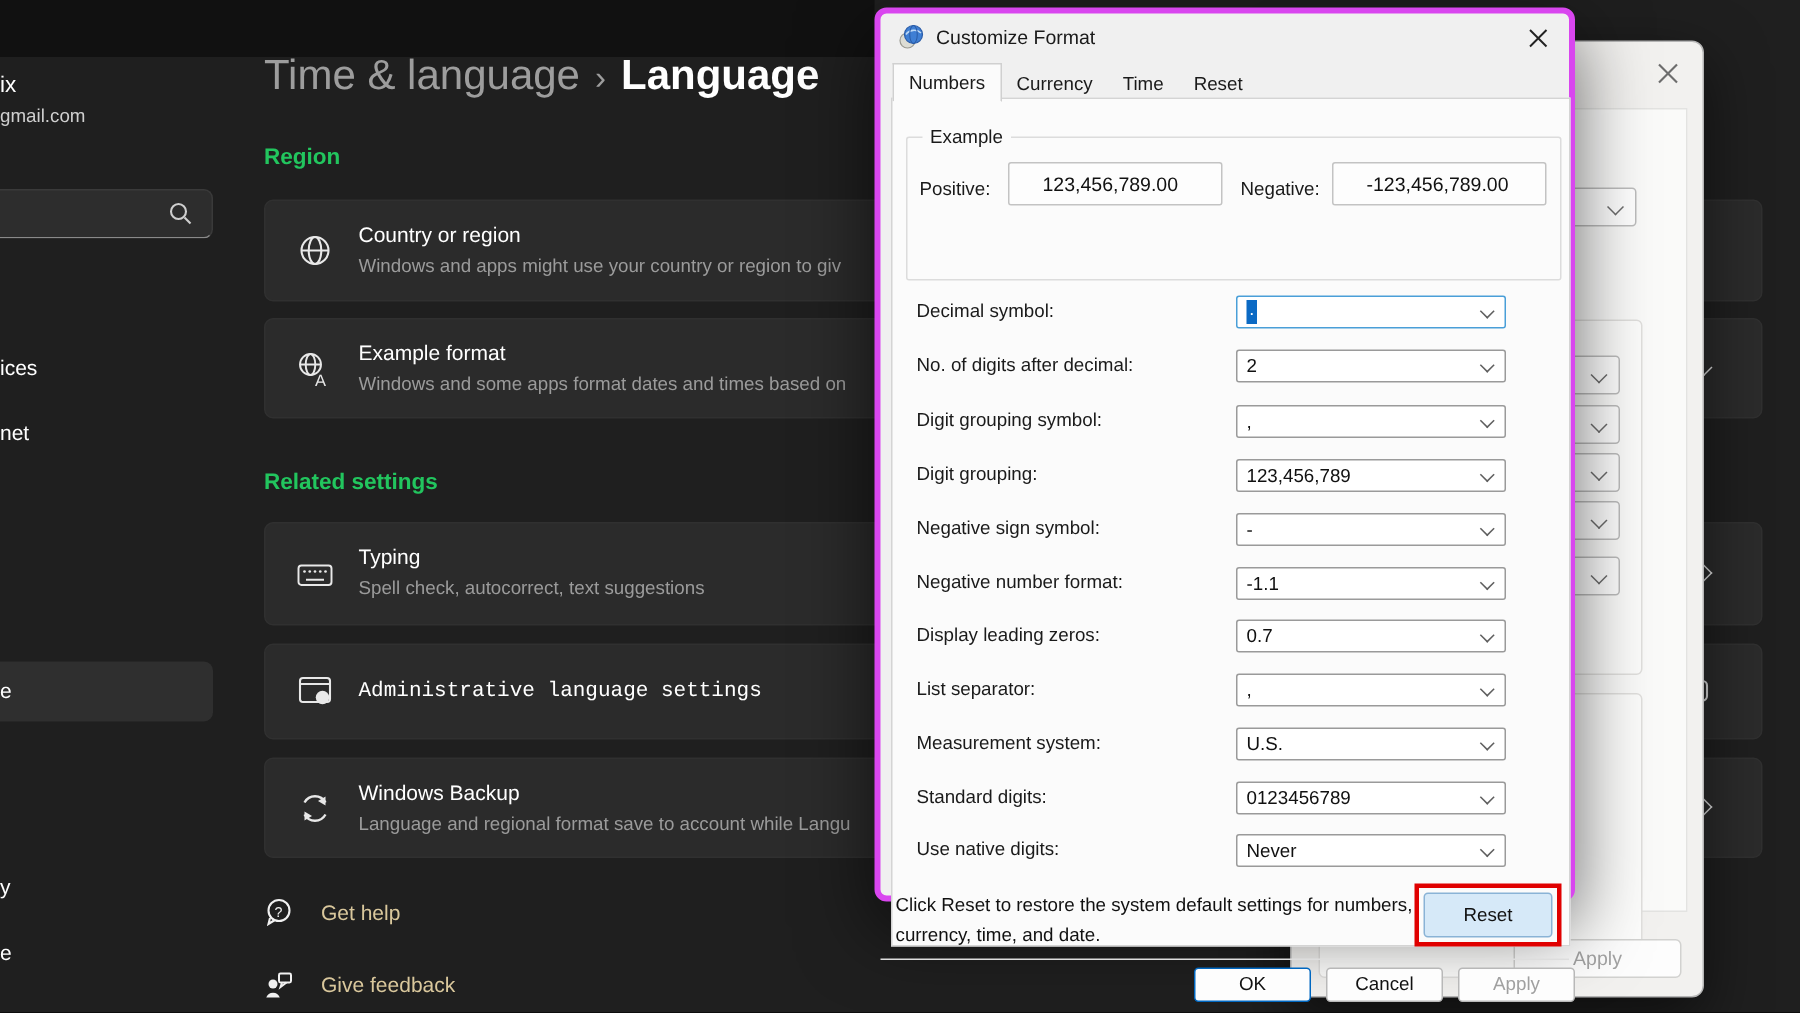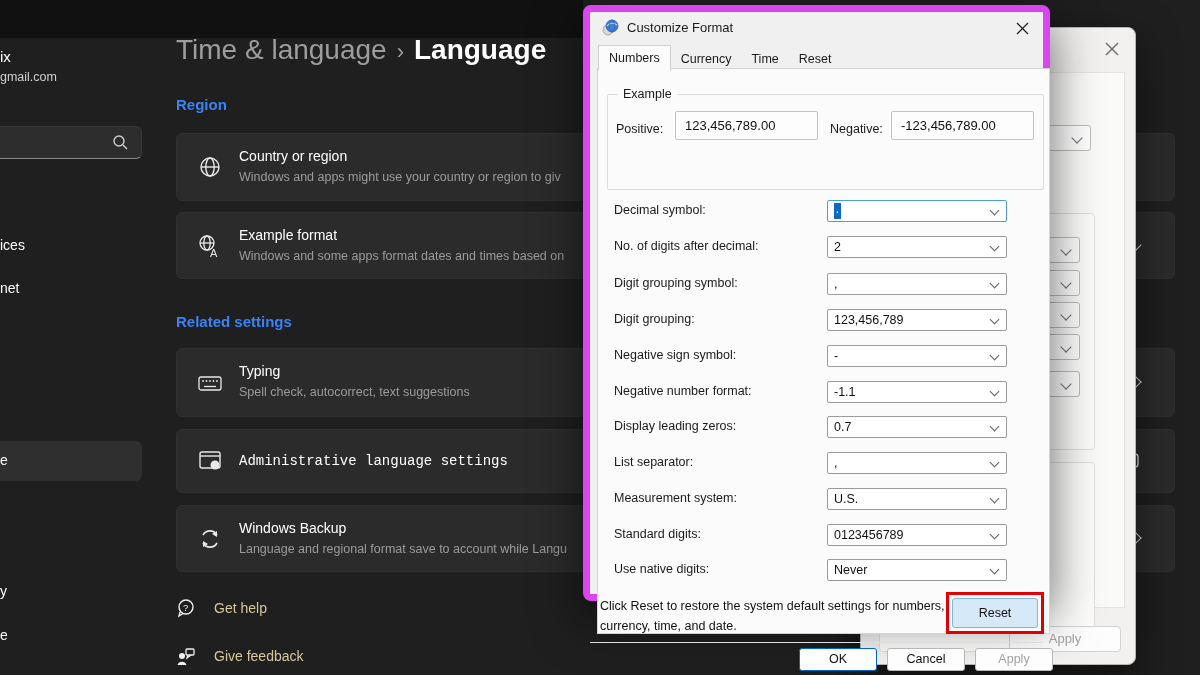--- a/index.html
+++ b/index.html
@@ -15,21 +15,21 @@
   .search-box { position:absolute; left:-10px; top:126px; width:152px; height:33px; background:#2d2d2d;
     border:1px solid #3a3a3a; border-bottom:1px solid #8a8a8a; border-radius:6px; }
   .search-box svg { position:absolute; right:12px; top:7px; }
   .nav-item { position:absolute; left:0; color:#ffffff; font-size:14px; }
   .nav-pill { position:absolute; left:-8px; top:441px; width:150px; height:40px; background:#2f2f2f; border-radius:6px; }
   .nav-pill span { position:absolute; left:8px; top:11px; color:#fff; font-size:14px; }
 
   .breadcrumb { position:absolute; left:176px; top:34px; font-size:28px; color:#9d9d9d; white-space:nowrap; }
   .breadcrumb .crumb-current { color:#ffffff; font-weight:bold; }
   .breadcrumb .crumb-sep { font-size:22px; padding:0 10px; }
-  .section-header { position:absolute; left:176px; color:#3b82f6; font-size:15px; font-weight:bold; }
+  .section-header { position:absolute; left:176px; color:#22c55e; font-size:15px; font-weight:bold; }
 
   .card { position:absolute; left:176px; width:999px; background:#2b2b2b; border:1px solid #303030; border-radius:6px; }
   .card .card-icon { position:absolute; left:20px; top:50%; transform:translateY(-50%); width:26px; height:26px; color:#e8e8e8; }
   .card .card-title { position:absolute; left:62px; top:14px; color:#ffffff; font-size:14px; white-space:nowrap; }
   .card .card-desc { position:absolute; left:62px; top:36px; color:#9b9b9b; font-size:12.5px; white-space:nowrap; overflow:hidden; max-width:920px; }
   .card .card-title.solo { top:50%; transform:translateY(-50%);font-family:Liberation Mono, monospace; }
 
   .chev { display:inline-block; width:8px; height:8px; border-right:1.6px solid #dcdcdc; border-bottom:1.6px solid #dcdcdc; }
   .chev-right { transform:rotate(-45deg); }
   .chev-down { transform:rotate(45deg); }
@@ -45,34 +45,34 @@
   .region-dialog .rd-panel { position:absolute; left:12px; top:44px; right:10px; bottom:56px; background:#fafaf9; border:1px solid #e3e3e1; }
   .rd-combo { position:absolute; background:#ffffff; border:1px solid #bdbdbd; border-radius:3px; height:26px; }
   .rd-combo .chev { position:absolute; right:9px; top:8px; border-color:#6d6d6d; }
   .rd-group { position:absolute; border:1px solid #e0dfdd; border-radius:4px; background:#fcfcfb; }
   .rd-field { position:absolute; background:#fdfdfd; border:1px solid #d6d6d4; border-radius:4px; }
   .rd-apply { position:absolute; right:14px; bottom:12px; width:112px; height:26px; background:#fdfdfd; border:1px solid #d2d2d0;
     border-radius:4px; color:#a3a3a3; font-size:13px; text-align:center; line-height:24px; }
 
   
   .cf-dialog { position:absolute; left:583px; top:5px; width:467px; height:596px; background:#f0f0f0;
-    border:7px solid #d946ef; border-radius:8px; box-shadow:0 18px 50px rgba(0,0,0,.6); font-size:12.5px; color:#1a1a1a; }
+    border:4px solid #d946ef; border-radius:8px; box-shadow:0 18px 50px rgba(0,0,0,.6); font-size:12.5px; color:#1a1a1a; }
   .cf-titlebar { position:absolute; left:0; top:0; right:0; height:30px; display:flex; align-items:center; padding-left:12px; gap:8px; }
   .cf-title { font-size:13px; color:#1a1a1a; }
   .cf-close { position:absolute; right:8px; top:4px; width:26px; height:24px; display:flex; align-items:center; justify-content:center; color:#222; cursor:pointer; }
   .cf-tabs { position:absolute; left:8px; top:35px; display:flex; }
   .cf-tab { padding:4px 9px; font-size:12.5px; color:#1a1a1a; border:1px solid transparent; cursor:pointer; }
   .cf-tab.active { background:#fbfbfb; border:1px solid #d0d0d0; border-bottom:1px solid #fbfbfb; position:relative; z-index:2; padding:5px 10px; margin-top:-2px; }
   .cf-page { position:absolute; left:7px; top:56px; width:453px; height:566px; background:#fbfbfb; border:1px solid #d4d4d4; }
 
   .cf-fieldset { position:absolute; left:17px; top:82px; width:437px; height:96px; border:1px solid #dcdcdc; border-radius:2px; }
   .cf-legend { position:absolute; left:10px; top:-8px; background:#fbfbfb; padding:0 5px; font-size:12.5px; }
   .cf-ex-label { position:absolute; top:27px; font-size:12.5px; }
   .cf-ex-input { position:absolute; top:16px; height:29px; width:143px; background:#fdfdfd; border:1px solid #c3c3c3;
-    border-radius:2px; font-size:13px; line-height:27px; padding-left:9px; color:#111; }
+    border-radius:2px; font-size:13px; line-height:27px; padding-left:22px; color:#111; }
 
   .cf-row-label { position:absolute; left:24px; font-size:12.5px; white-space:nowrap; }
   .cf-combo { position:absolute; left:237px; width:180px; height:22px; background:#ffffff; border:1px solid #9a9a9a;
     border-radius:2px; font-size:12.5px; line-height:20px; padding-left:6px; color:#111; cursor:pointer; }
   .cf-combo .chev { position:absolute; right:8px; top:6px; width:7px; height:7px; border-color:#5f5f5f; }
   .cf-combo.focused { border:1.5px solid #4a9fd8; }
   .cf-combo.focused .sel-block { display:inline-block; background:#0b6ac4; color:#ffffff; min-width:7px; height:16px;
     line-height:13px; margin-top:2px; vertical-align:top; text-align:center; font-size:12px; }
 
   .cf-note { position:absolute; left:10px; top:584px; width:352px; font-size:12.5px; color:#111; line-height:1.6; }

